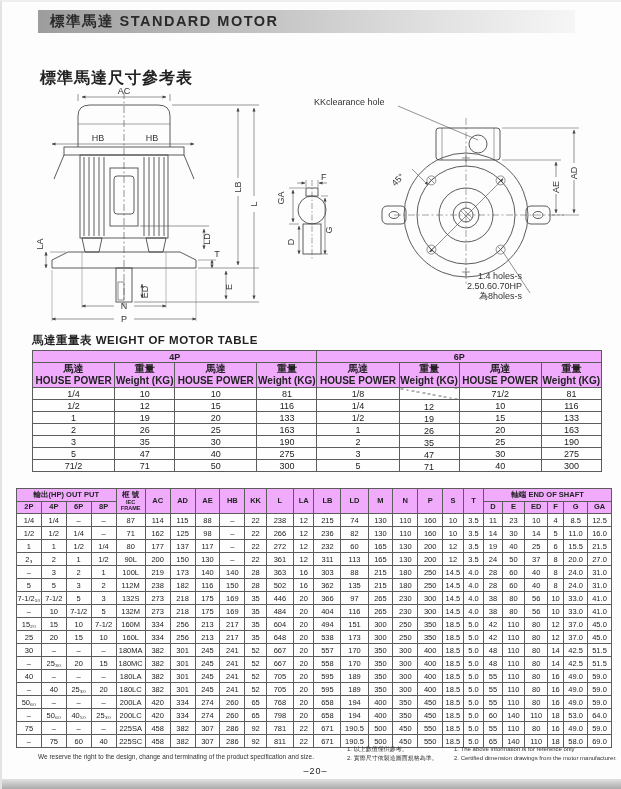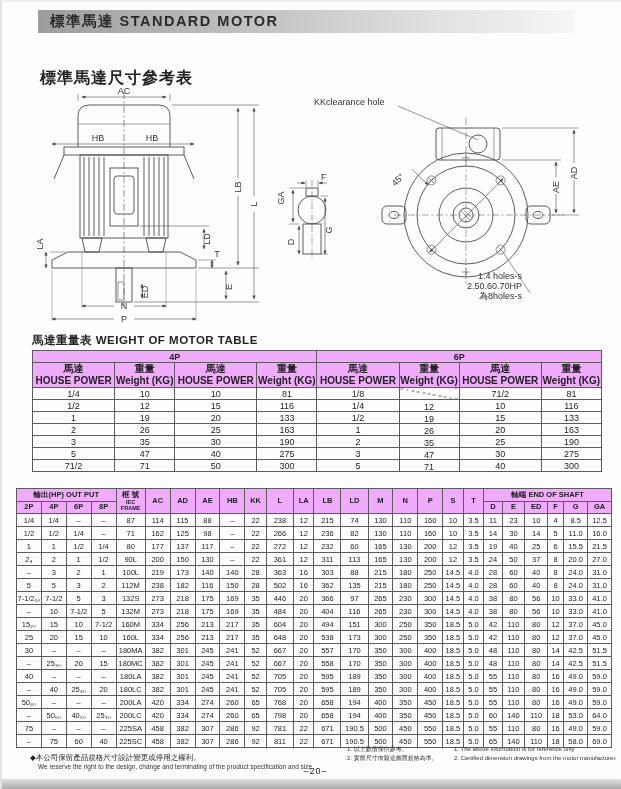--- a/index.html
+++ b/index.html
@@ -899,21 +899,20 @@
           <td>140</td>
           <td>110</td>
           <td>18</td>
           <td>58.0</td>
           <td>69.0</td>
         </tr>
       </tbody>
   </table>
 
   <div class="foot-left">
-    <div>◆本公司保留產品規格尺寸設計變更或停用之權利。</div>
     <div class="en">We reserve the right to the design, change and terminating of the product specification and size.</div>
   </div>
   <div class="foot-notes-zh">
     <div>1. 以上數值僅供參考。</div>
     <div>2. 實際尺寸依製造圖面規格為準。</div>
   </div>
   <div class="foot-notes-en">
     <div>1. The above information is for reference only</div>
     <div>2. Certified dimension drawings from the motor manufacturer.</div>
   </div>

